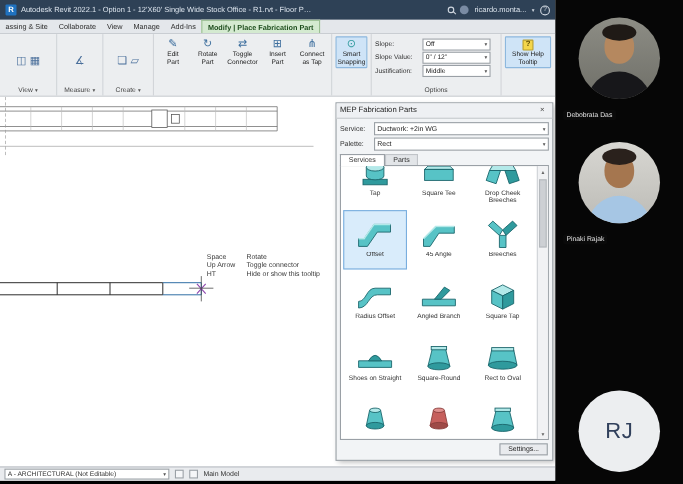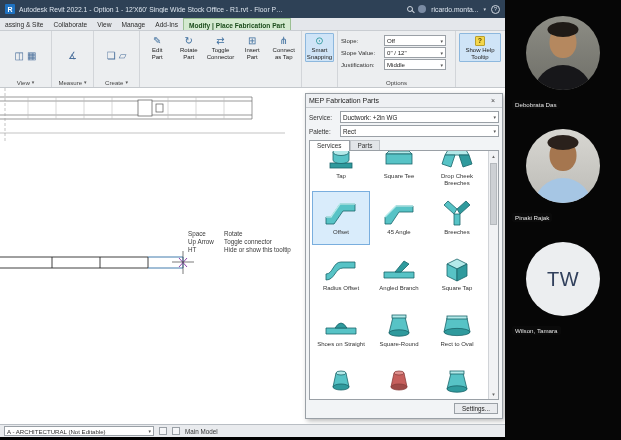--- a/index.html
+++ b/index.html
@@ -510,19 +510,18 @@
         </div>
       <span class="pname">Debobrata Das</span>
     </div>
     <div class="tile t2">
       <div class="avatar photo-2">
           <div class="ph-head"></div>
           <div class="ph-body"></div>
         </div>
       <span class="pname">Pinaki Rajak</span>
     </div>
-    <div class="tile t3">
-      <div class="avatar init">TW</div>
-      <span class="pname">Wilson, Tamara</span>
+    <div class="tile t4">
+      <div class="avatar init">RJ</div>
     </div>
   </div>
 
 </div>
 
 </body></html>

